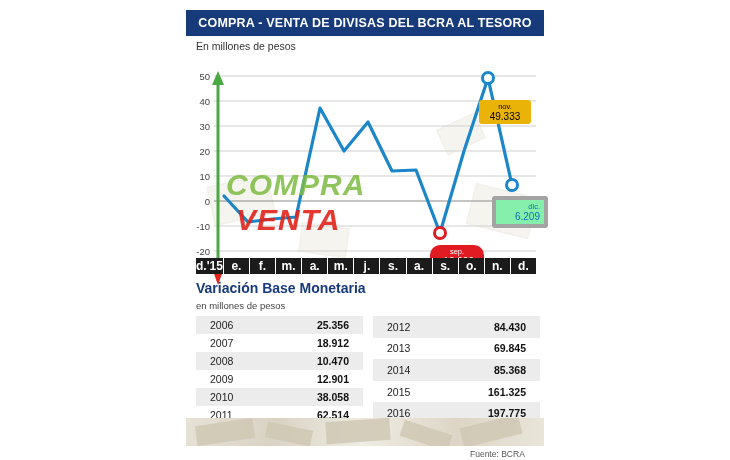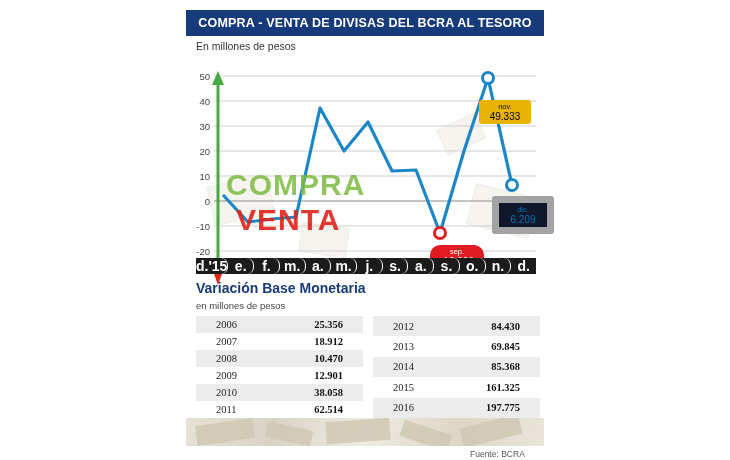--- a/index.html
+++ b/index.html
@@ -30,50 +30,50 @@
   .ytick{
     position:absolute;font-size:9.5px;color:#444;text-align:right;width:24px;
   }
 
   
   .months{
     position:absolute;left:196px;top:258px;width:340px;height:16px;
     background:#1b1b1b;display:flex;align-items:center;
   }
   .months span{
-    flex:1;text-align:center;color:#ffffff;font-size:14px;font-weight:bold;
-    border-right:1px solid #ffffff;line-height:16px;border-radius:7px;
+    flex:1;text-align:center;color:#ffffff;font-size:12px;font-weight:bold;
+    border-right:1px solid #ffffff;line-height:16px;
   }
   .months span:last-child{border-right:none;}
 
   
   .callout{position:absolute;text-align:center;border-radius:3px;padding:2px 4px;}
   .callout .lbl{display:block;font-size:7.5px;line-height:9px;}
   .callout .val{display:block;font-size:10px;font-weight:normal;line-height:11px;}
   .c-yellow{background:#eab308;color:#000;margin-left:25px;}
   .c-red{background:#e01b22;color:#fff;border-radius:10px;padding:2px 6px;}
-  .c-blue{background:#0f172a;color:#0b72b9;border:7px solid #a3a3a3;}
+  .c-blue{background:#86efac;color:#0b72b9;border:4px solid #a3a3a3;text-align:right;}
 
   
   .wm{
-    position:absolute;font-weight:bold;
+    position:absolute;font-weight:bold;font-style:italic;
     font-size:30px;letter-spacing:1px;
   }
   .wm-compra{color:#7dbb42;opacity:.85;left:40px;top:105px;}
   .wm-venta{color:#e2231a;opacity:.9;left:50px;top:140px;}
 
   
   .sec2-title{
     position:absolute;left:196px;top:280px;font-size:14px;font-weight:bold;color:#173b7a;
   }
   .sec2-sub{position:absolute;left:196px;top:300px;font-size:9.5px;color:#444;}
 
   .tables{position:absolute;left:196px;top:316px;width:345px;display:flex;gap:10px;}
   .tbl{width:167px;border-collapse:collapse;font-size:10.5px;}
-  .tbl td{padding:3px 20px;font-family:Liberation Serif, serif;}
+  .tbl td{padding:3px 14px;}
   .tbl td.yr{text-align:left;color:#222;}
   .tbl td.val{text-align:right;font-weight:bold;color:#111;}
   .tbl tr.alt td{background:#ececec;}
 
   
   .money-band{
     position:absolute;left:186px;top:418px;width:358px;height:28px;
     background:linear-gradient(100deg,#e7e2d6 0%,#d9d3c4 25%,#efece3 50%,#ddd6c6 75%,#e9e5da 100%);
     overflow:hidden;
   }

